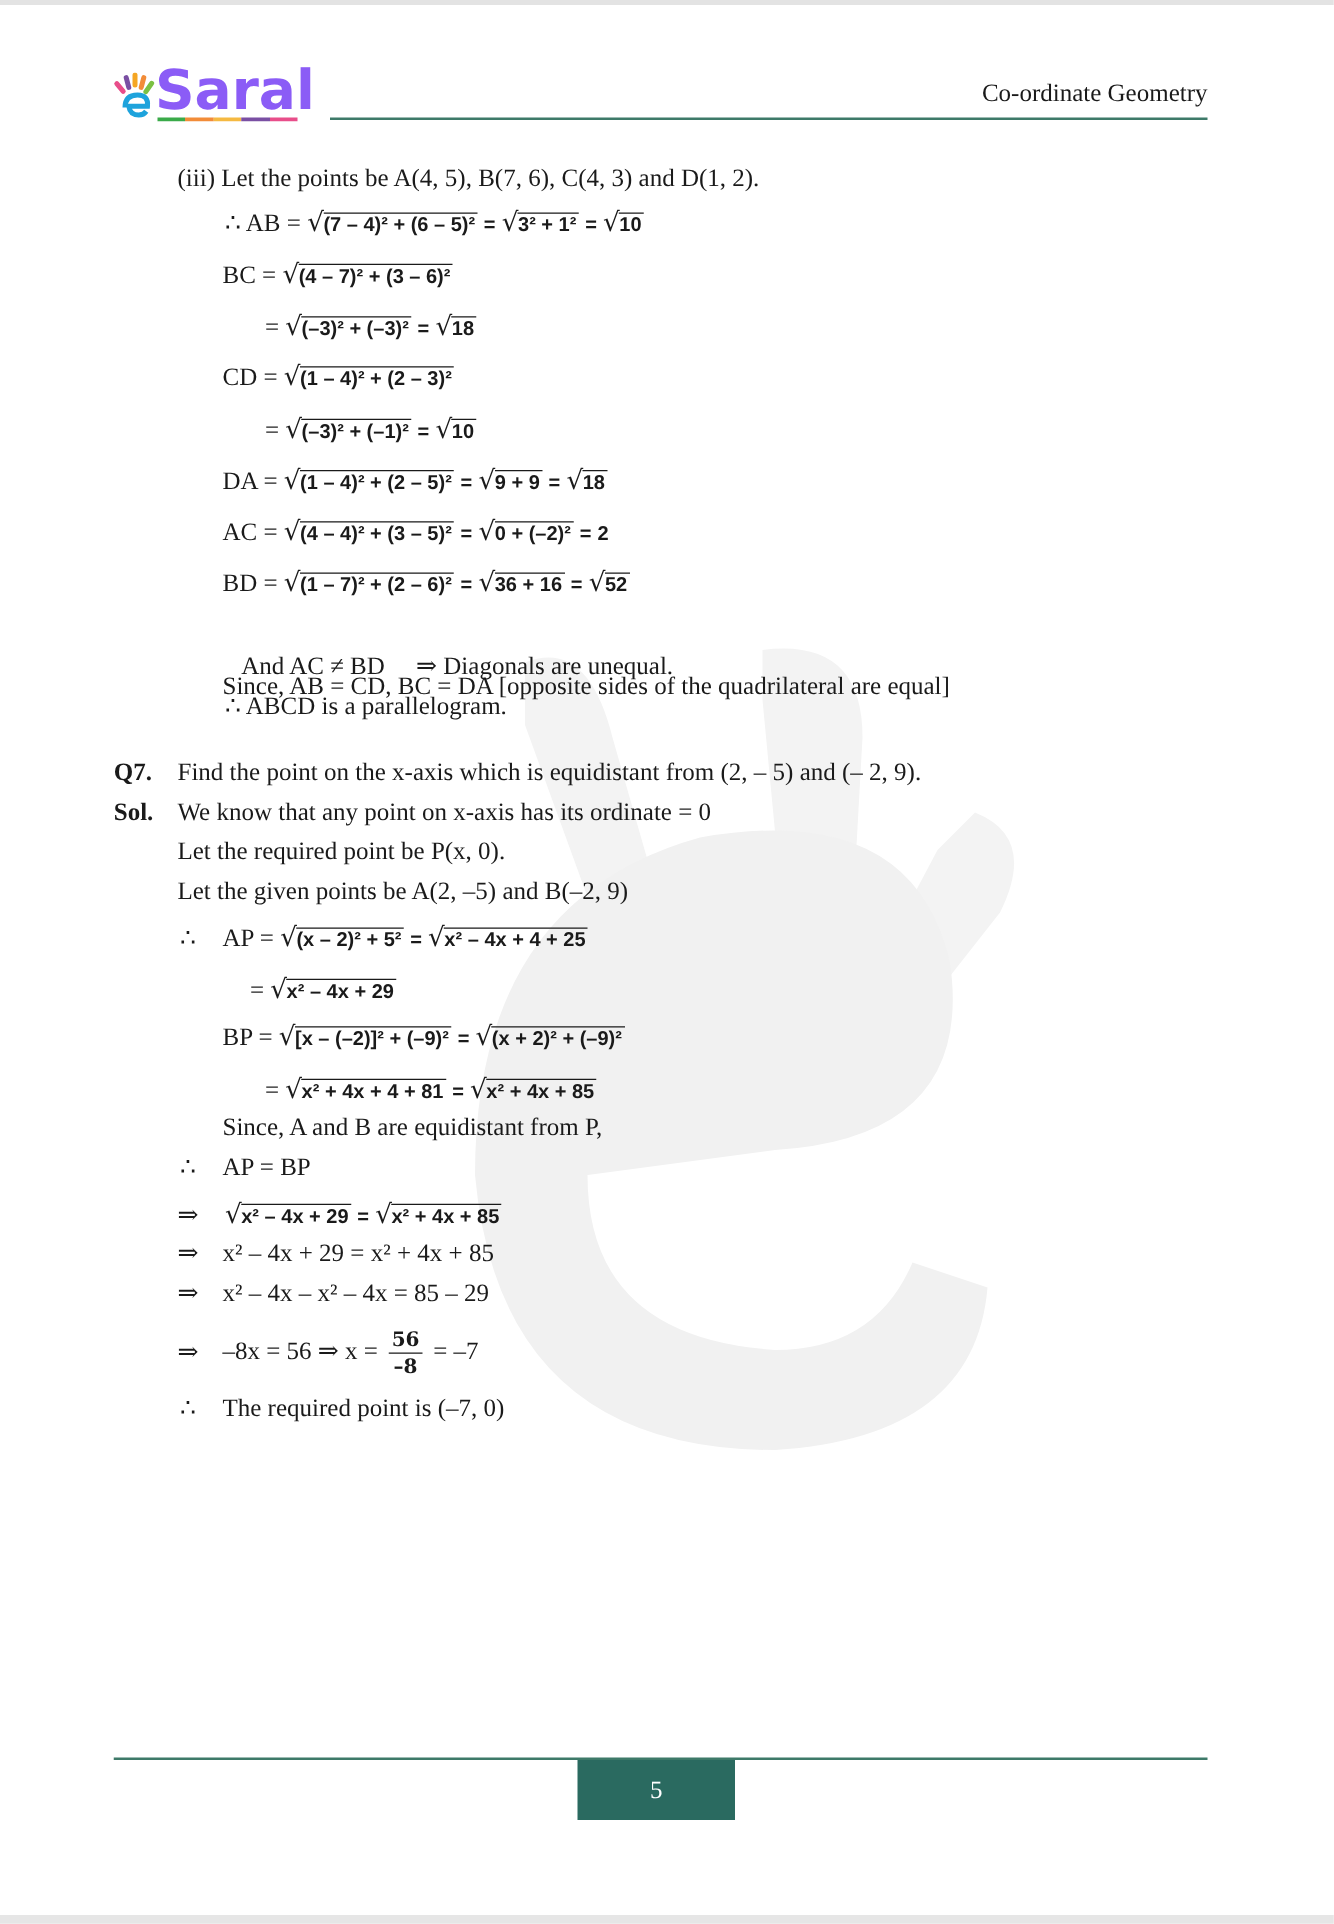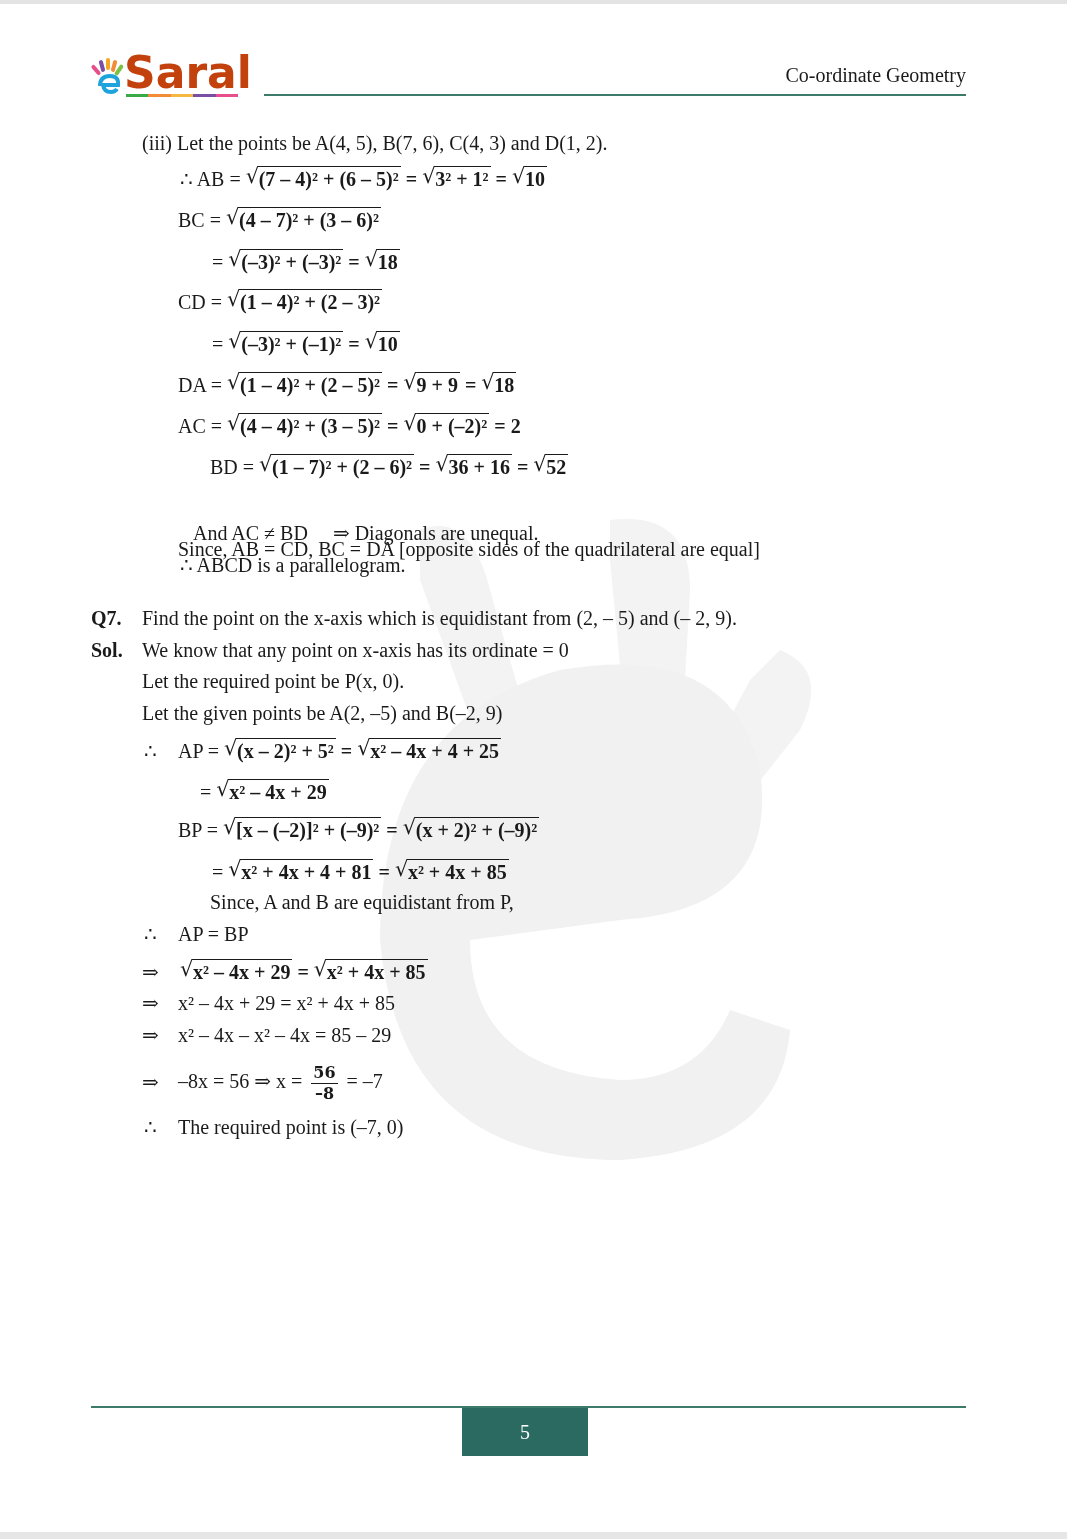--- a/index.html
+++ b/index.html
@@ -11,30 +11,30 @@
   }
   .top-band { position: absolute; left: 0; top: 0; width: 1067px; height: 4px; background: #e3e3e3; }
   .bottom-band { position: absolute; left: 0; top: 1532px; width: 1067px; height: 7px; background: #e6e6e6; }
 
   
   .watermark { position: absolute; left: 360px; top: 470px; width: 480px; height: 700px; pointer-events: none; }
 
   
   .logo { position: absolute; left: 90px; top: 52px; height: 50px; width: 150px; }
   .logo-hand { position: absolute; left: 0; top: 6px; width: 36px; height: 40px; }
-  .logo-text { position: absolute; left: 34px; top: -4px; font-family: "DejaVu Sans", "Liberation Sans", sans-serif; font-weight: bold; font-size: 44px; color: #c2410c; letter-spacing: 0px; line-height: 50px; }
+  .logo-text { position: absolute; left: 34px; top: -4px; font-family: "DejaVu Sans", "Liberation Sans", sans-serif; font-weight: bold; font-size: 44px; color: #8b5cf6; letter-spacing: 0px; line-height: 50px; }
   .logo-underline { position: absolute; left: 36px; top: 42px; width: 112px; height: 3px; display: flex; }
   .logo-underline span { flex: 1; height: 3px; }
   .header-rule { position: absolute; left: 264px; top: 94px; width: 702px; height: 2px; background: #3e7a69; }
   .header-title { position: absolute; right: 101px; top: 64px; font-size: 20px; color: #1a1a1a; }
 
   
   .line { position: absolute; font-size: 20px; white-space: nowrap; line-height: 24px; }
   .bold { font-weight: bold; }
-  .m { font-family: Liberation Serif, serif; font-weight: bold; font-size: 20px; }
+  .m { font-family: Liberation Sans, sans-serif; font-weight: bold; font-size: 16px; }
   .rad { display: inline-block; position: relative; padding-left: 11px; margin-left: 2px; }
   .rad::before { content: "√"; position: absolute; left: -2px; top: -3px; font-weight: normal; font-size: 21px; font-family: "DejaVu Sans", sans-serif; }
   .rad > .under { border-top: 1.5px solid #1a1a1a; padding-top: 1px; padding-right: 2px; }
   .frac { display: inline-block; vertical-align: middle; text-align: center; margin: 0 4px; font-family: "DejaVu Serif", serif; font-weight: bold; font-size: 16px; line-height: 20px; }
   .frac .num { display: block; border-bottom: 1.5px solid #1a1a1a; padding: 0 2px; }
   .frac .den { display: block; }
 
   
   .footer-rule { position: absolute; left: 91px; top: 1406px; width: 875px; height: 2px; background: #3e7a69; }
   .page-box { position: absolute; left: 462px; top: 1408px; width: 126px; height: 48px; background: #2a6a60; color: #ffffff; font-size: 20px; text-align: center; line-height: 48px; }
@@ -117,21 +117,21 @@
 
 <div class="line" style="left:178px; top:414px;">
   <span>AC =</span>
   <span class="m rad"><span class="under">(4 – 4)² + (3 – 5)²</span></span>
   <span class="m">=</span>
   <span class="m rad"><span class="under">0 + (–2)²</span></span>
   <span class="m">=</span>
   <span class="m">2</span>
 </div>
 
-<div class="line" style="left:178px; top:455px;margin-left:32px;">
+<div class="line" style="left:178px; top:455px;">
   <span>BD =</span>
   <span class="m rad"><span class="under">(1 – 7)² + (2 – 6)²</span></span>
   <span class="m">=</span>
   <span class="m rad"><span class="under">36 + 16</span></span>
   <span class="m">=</span>
   <span class="m rad"><span class="under">52</span></span>
 </div>
 
 <div class="line" style="left:178px; top:489px;margin-top:48px;">Since, AB = CD, BC = DA [opposite sides of the quadrilateral are equal]</div>
 <div class="line" style="left:178px; top:521px; white-space:pre;margin-left:15px;">And AC ≠ BD     ⇒ Diagonals are unequal.</div>
@@ -162,21 +162,21 @@
   <span class="m">=</span>
   <span class="m rad"><span class="under">(x + 2)² + (–9)²</span></span>
 </div>
 <div class="line" style="left:212px; top:860px;">
   <span>=</span>
   <span class="m rad"><span class="under">x² + 4x + 4 + 81</span></span>
   <span class="m">=</span>
   <span class="m rad"><span class="under">x² + 4x + 85</span></span>
 </div>
 
-<div class="line" style="left:178px; top:890px;margin-left:32px;">Since, A and B are equidistant from P,</div>
+<div class="line" style="left:178px; top:890px;">Since, A and B are equidistant from P,</div>
 <div class="line" style="left:144px; top:922px;">∴</div>
 <div class="line" style="left:178px; top:922px;">AP = BP</div>
 
 <div class="line" style="left:142px; top:960px;">⇒</div>
 <div class="line" style="left:180px; top:960px;">
   <span class="m rad"><span class="under">x² – 4x + 29</span></span>
   <span class="m">=</span>
   <span class="m rad"><span class="under">x² + 4x + 85</span></span>
 </div>
 

